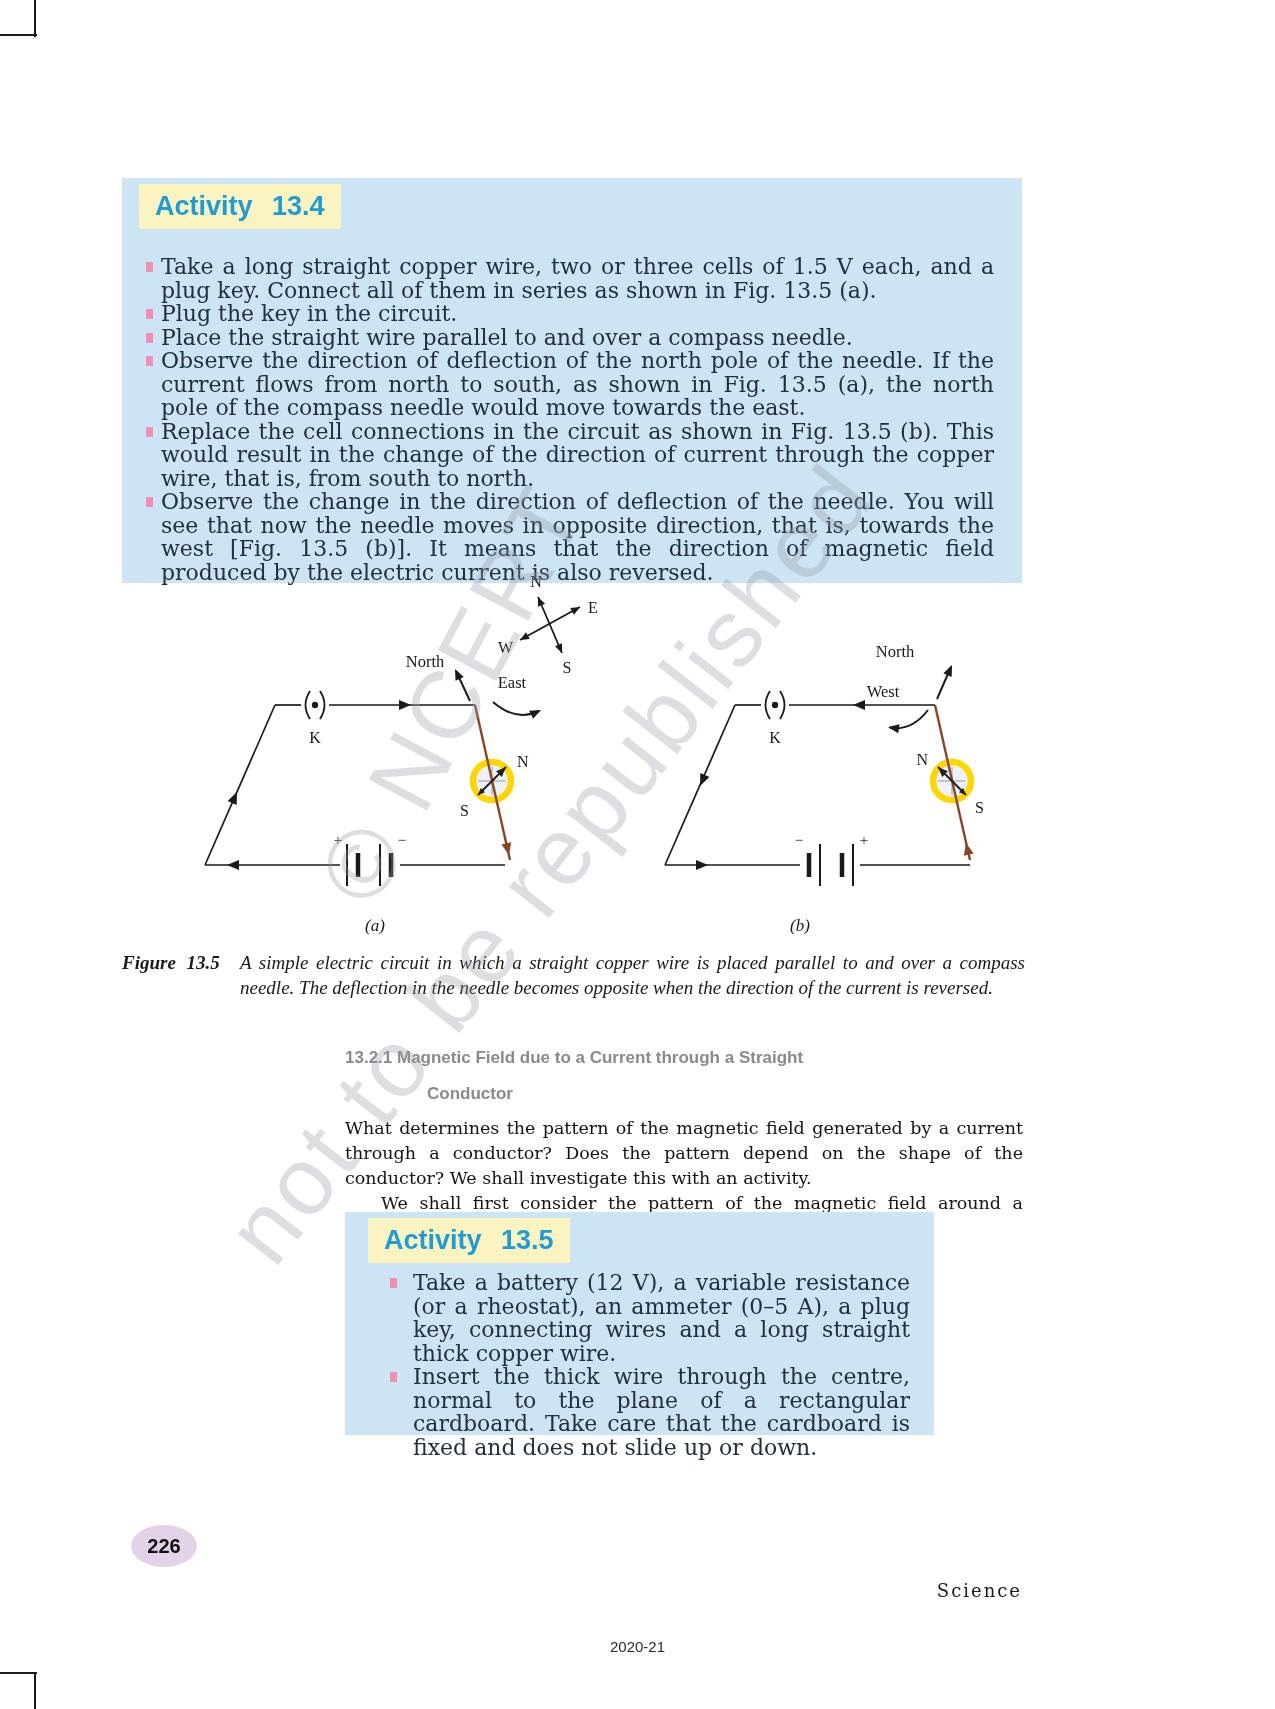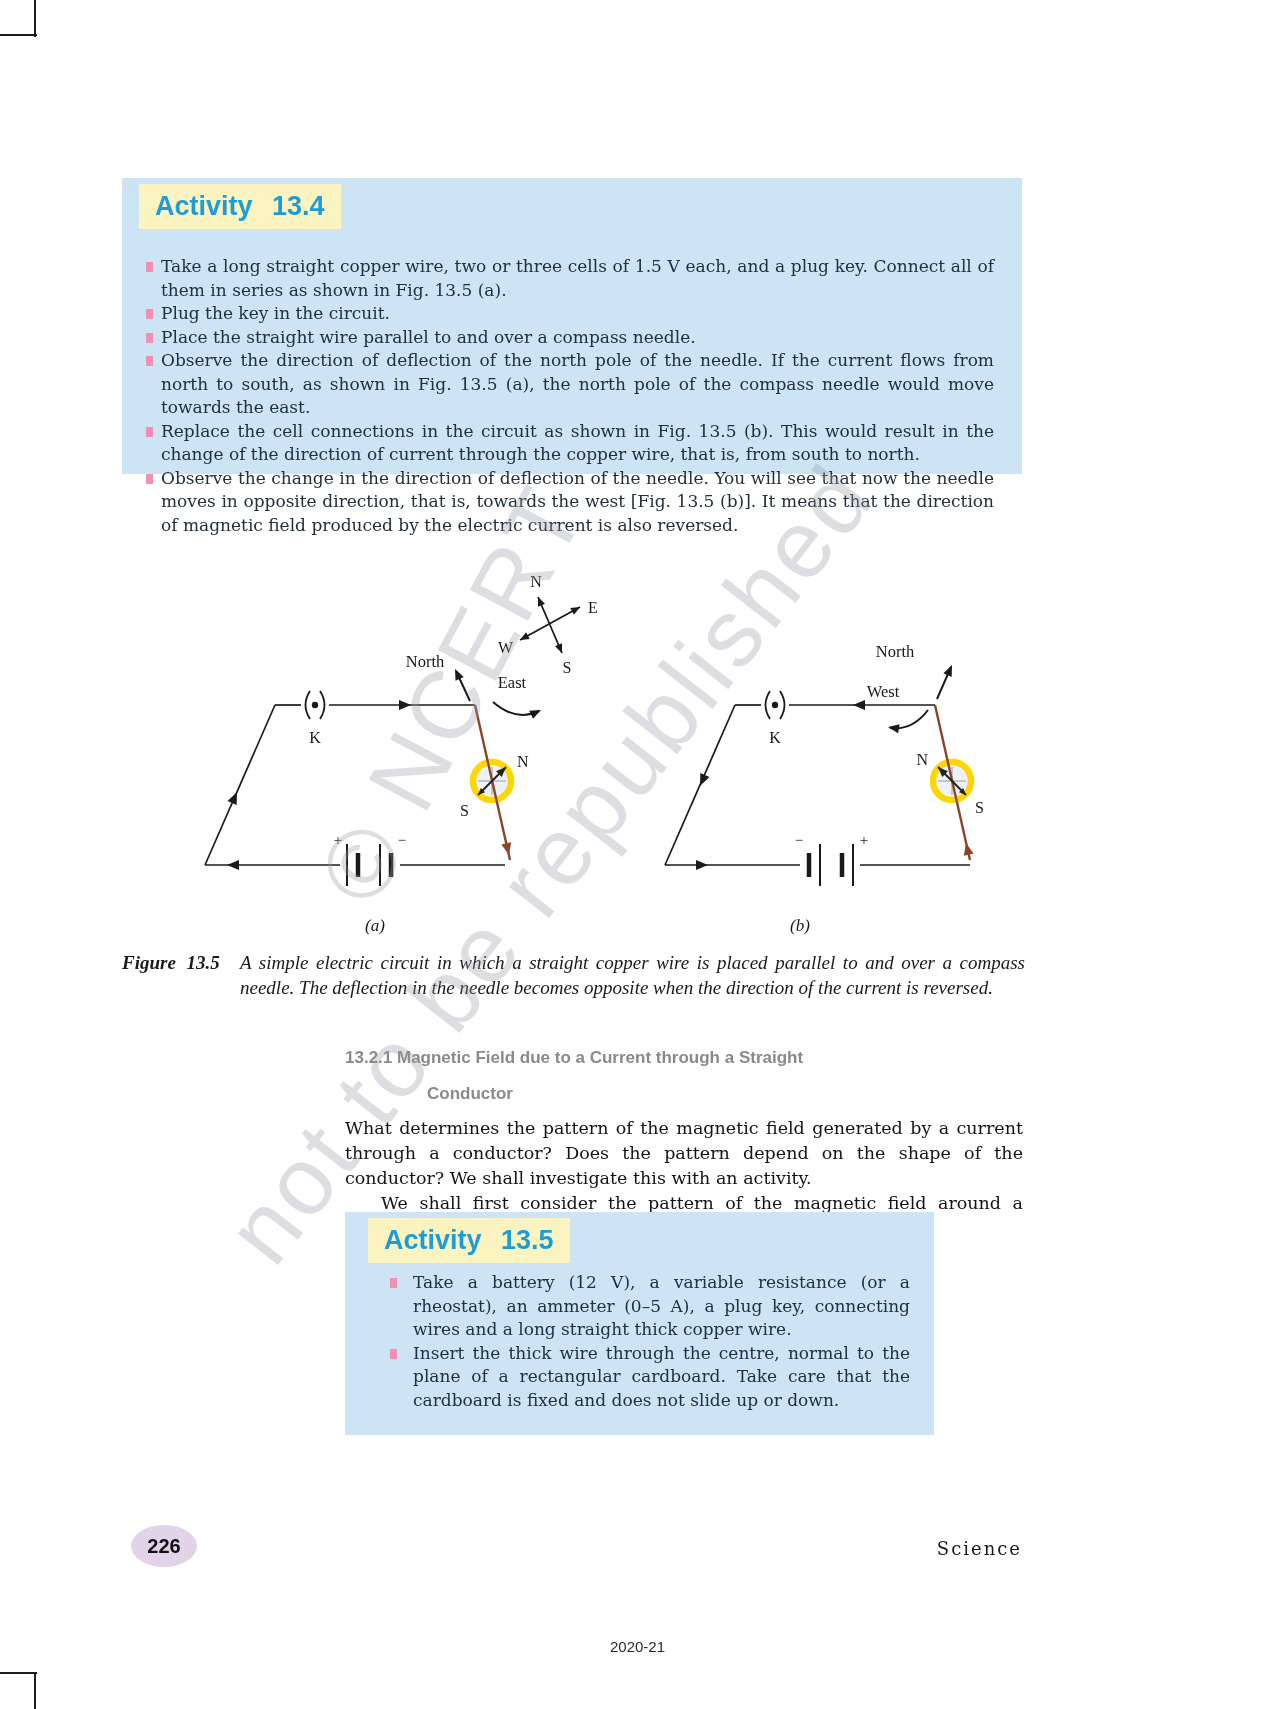--- a/index.html
+++ b/index.html
@@ -2,31 +2,31 @@
 <html><head>
 <meta charset="utf-8">
 <style>
   html,body{margin:0;padding:0;background:#ffffff;}
   .page{position:relative;width:1275px;height:1709px;background:#ffffff;overflow:hidden;
         font-family:"DejaVu Serif", serif;color:#1a1a1a;}
   .crop{position:absolute;background:#1c1c1c;}
 
   
   .activity-box{position:absolute;background:#cde4f4;}
-  .box1{left:122px;top:178px;width:900px;height:296px;}
+  .box1{left:122px;top:178px;width:900px;height:405px;}
   .box2{left:345px;top:1212px;width:589px;height:223px;}
   .activity-title{display:inline-block;background:#fbf3c0;color:#1e9cd7;
      font-family:"Liberation Sans", sans-serif;font-weight:bold;font-size:27px;
      padding:7px 16px;word-spacing:12px;}
   .box1 .activity-title{margin:6px 0 0 17px;}
   .box2 .activity-title{margin:6px 0 0 23px;}
   ul.bullets{list-style:none;margin:0;padding:0;color:#22303e;}
   .box1 ul.bullets{margin-top:26px;padding-left:24px;padding-right:28px;}
   .box2 ul.bullets{margin-top:8px;padding-left:45px;padding-right:24px;}
-  li.bullet-item{position:relative;font-size:17px;line-height:23.5px;text-align:justify;}
+  li.bullet-item{position:relative;font-size:22px;line-height:23.5px;text-align:justify;}
   .box1 li.bullet-item{padding-left:15px;}
   .box2 li.bullet-item{padding-left:23px;}
   .bullet-marker{position:absolute;left:0;top:7px;width:7px;height:10px;background:#f48fb4;}
 
   
   .fig-a{position:absolute;left:175px;top:555px;}
   .fig-b{position:absolute;left:640px;top:555px;}
   svg text{font-family:"Liberation Serif", serif;fill:#1a1a1a;}
   .fig-label{font-style:italic;font-size:17px;}
 
@@ -43,21 +43,21 @@
   .section-heading .indent{margin-left:82px;}
   .para{position:absolute;left:345px;width:678px;margin:0;font-size:17.5px;line-height:25px;
      text-align:justify;color:#131313;}
   .p1{top:1116px;}
   .p2{top:1191px;text-indent:36px;}
 
   
   .page-badge{position:absolute;left:131px;top:1525px;width:66px;height:42px;border-radius:50%;
      background:#e3d3e9;color:#111;font-weight:bold;font-size:20px;line-height:42px;
      text-align:center;font-family:Liberation Sans, sans-serif;}
-  .footer-right{position:absolute;top:1538px;left:922px;width:100px;text-align:right;
+  .footer-right{position:absolute;top:1580px;left:922px;width:100px;text-align:right;
      font-size:18px;letter-spacing:2px;}
   .footer-year{position:absolute;top:1638px;left:0;width:1275px;text-align:center;
      font-family:"Liberation Sans", sans-serif;font-size:15px;color:#2b2b2b;}
 
   
   .watermark{position:absolute;font-family:"Liberation Sans", sans-serif;
      color:rgba(150,155,168,0.33);white-space:nowrap;pointer-events:none;z-index:5;
      letter-spacing:4px;}
   .w1{left:345px;top:840px;font-size:96px;transform:rotate(-62deg);transform-origin:0 50%;}
   .w2{left:248px;top:1195px;font-size:96px;transform:rotate(-52deg);transform-origin:0 50%;}

